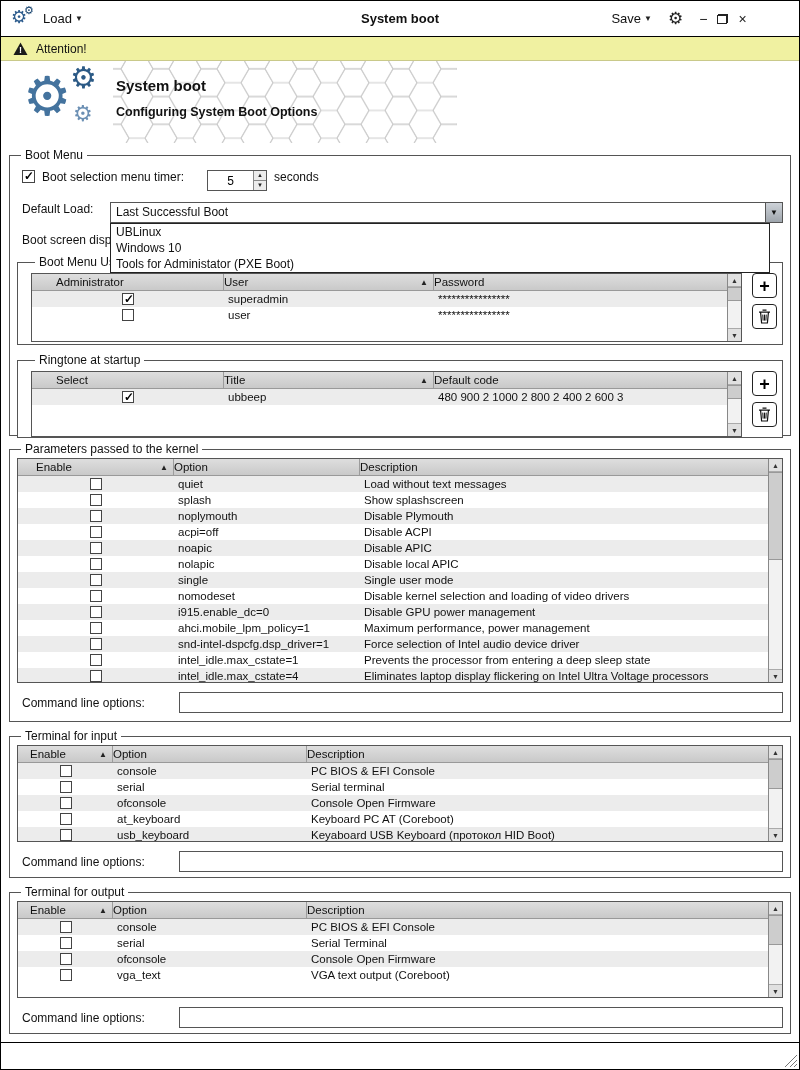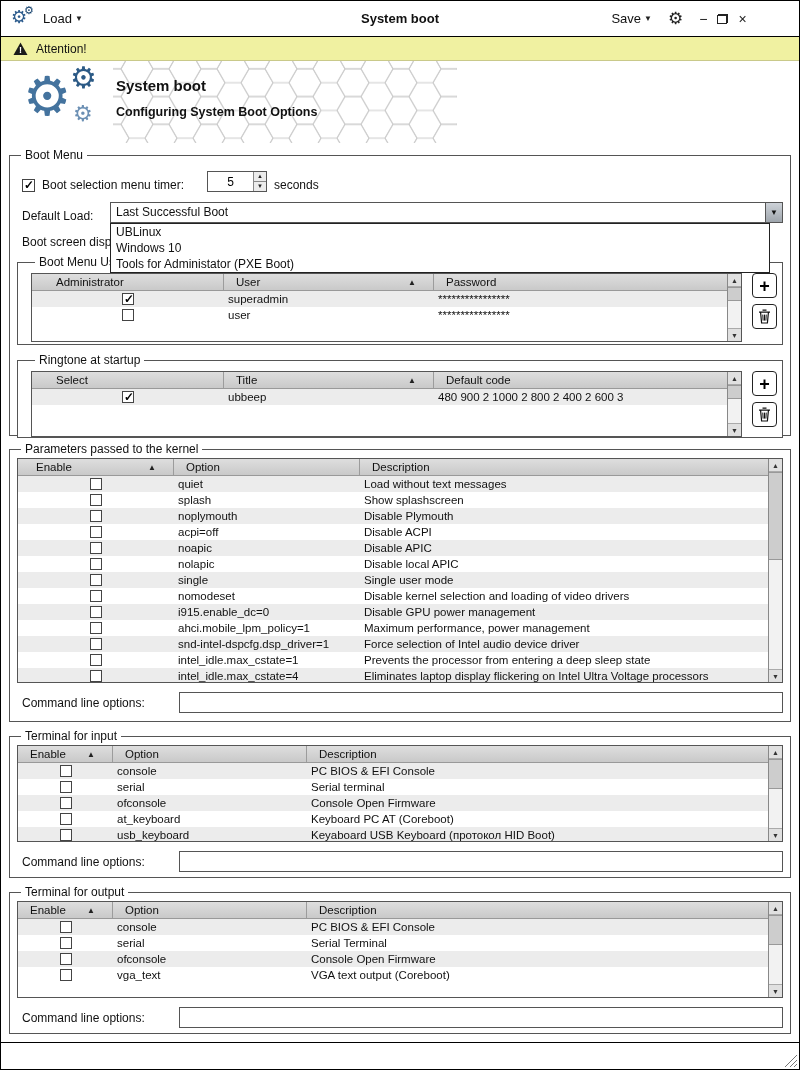--- a/index.html
+++ b/index.html
@@ -43,21 +43,21 @@
   
   .main { flex:1; padding:0 8px; min-height:0; }
   fieldset { border:1px solid #555; padding:2px 7px 6px; min-width:0; background:#fff; }
   legend { font-size:12px; padding:0 4px; margin-left:4px; }
   .fs-boot   { height:288px; margin-top:5px; }
   .fs-users  { height:90px; margin-top:6px; padding:4px 6px 4px 13px; }
   .fs-ring   { height:85px; margin-top:8px; padding:4px 6px 4px 13px; }
   .fs-kernel { height:280px; margin-top:6px; }
   .fs-term   { height:149px; margin-top:7px; }
 
-  .row { display:flex; align-items:flex-end; font-size:12px; }
+  .row { display:flex; align-items:flex-start; font-size:12px; }
   .row-timer { margin-top:6px; height:22px; padding-left:5px; gap:7px; }
   .lbl-timer { width:158px; }
   .row-combo { margin-top:10px; height:21px; padding-left:5px; position:relative; }
   .lbl-default { width:88px; flex:none; }
   .row-bootscreen { margin-top:10px; height:16px; padding-left:5px; }
 
   
   .cb { width:13px; height:13px; border:1px solid #444; background:#fff; display:inline-block;
         position:relative; flex:none; }
   .cb.checked::after { content:"✓"; position:absolute; left:1px; top:-2px; font-size:12px;
@@ -81,21 +81,21 @@
   .popup { position:absolute; left:93px; top:21px; width:660px; background:#fff;
         border:1px solid #222; z-index:30; }
   .popup-item { height:16px; line-height:16px; font-size:12px; padding:0 5px; white-space:nowrap; }
 
   
   .group-body { display:flex; align-items:flex-start; }
   .tbl { position:relative; border:1px solid #555; background:#fff; display:flex;
          flex-direction:column; overflow:hidden; }
   .thead { display:flex; height:17px; flex:none; width:calc(100% - 14px);
            background:linear-gradient(#dedede,#c9c9c9); border-bottom:1px solid #999; }
-  .th { display:flex; align-items:center; padding:0 12px; font-size:11.5px;
+  .th { display:flex; align-items:center; padding:0 0; font-size:11.5px;
         border-right:1px solid #9c9c9c; overflow:hidden; white-space:nowrap; }
   .th:last-child { border-right:none; }
   .sort { margin-left:auto; font-size:8px; padding:0 5px 0 4px; color:#222; }
   .rows { flex:1; width:calc(100% - 14px); overflow:hidden; }
   .trow { display:flex; height:16px; align-items:center; }
   .rows .trow:nth-child(odd) { background:#ececec; }
   .td { padding:0 4px; font-size:11.5px; white-space:nowrap; overflow:hidden;
         height:16px; line-height:16px; }
   .td.center { display:flex; justify-content:center; align-items:center; padding:0; }
 

